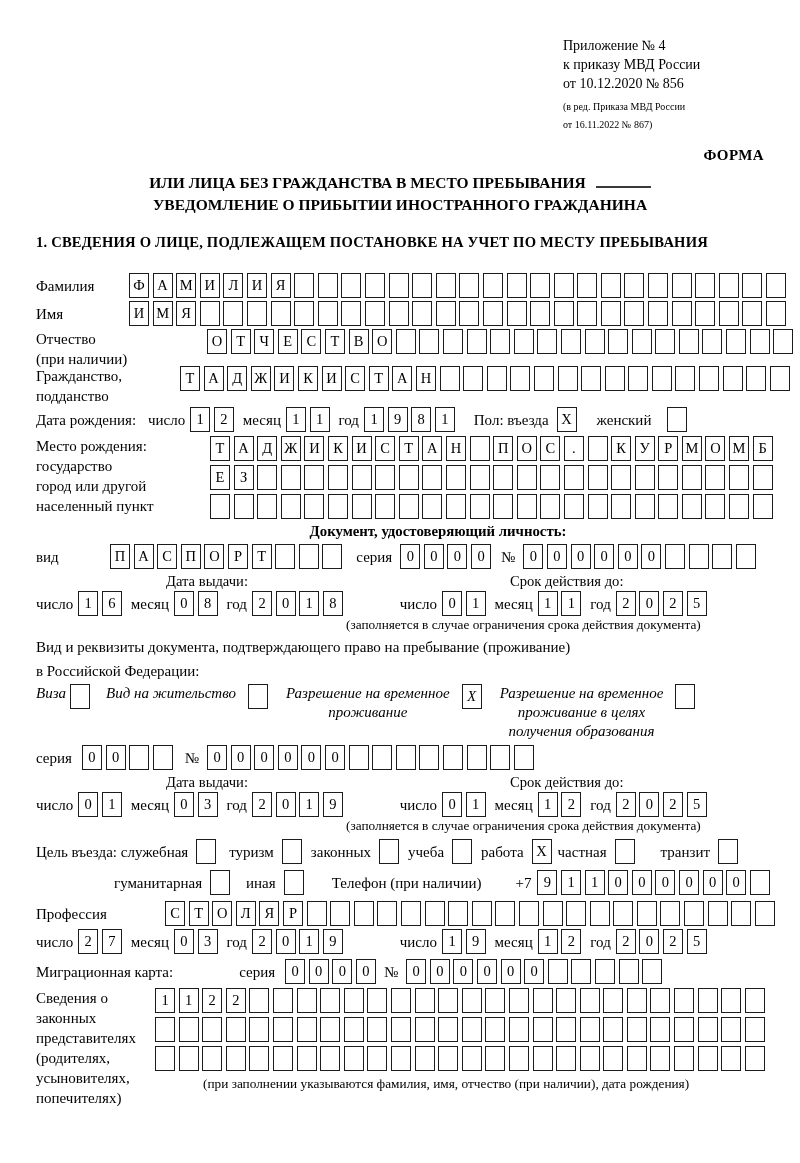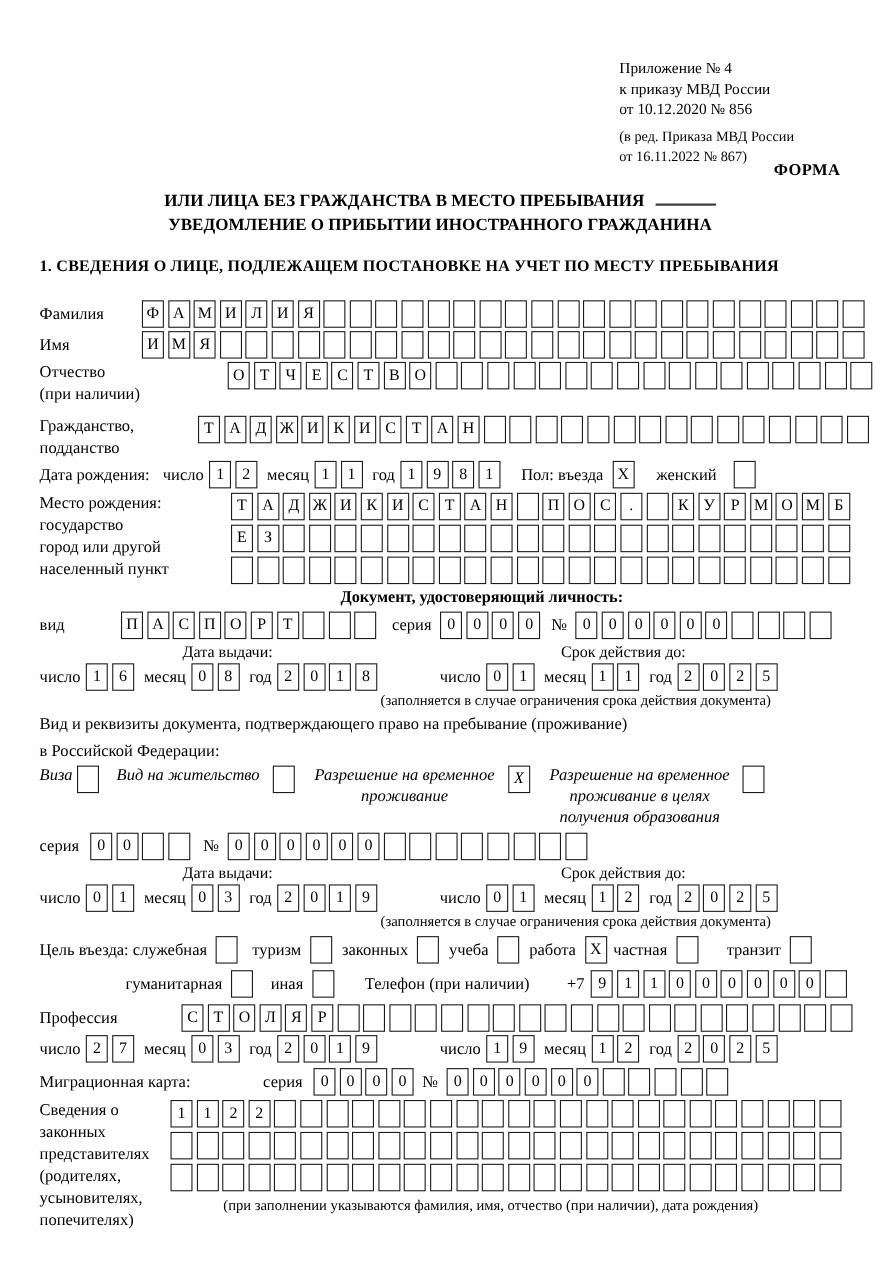--- a/index.html
+++ b/index.html
@@ -2,22 +2,22 @@
 <html><head>
 <meta charset="utf-8">
 <style>
   html,body { margin:0; padding:0; background:#ffffff; }
   .page {
     position:relative; width:800px; height:1163px; background:#fff;
     font-family:"Liberation Serif","DejaVu Serif",serif; color:#000;
     overflow:hidden; box-sizing:border-box;
   }
   
-  .appendix { position:absolute; left:563px; top:53px; font-size:14px; line-height:19px; }
-  .appendix .rev { font-size:13px; line-height:18px; margin-top:5px; }
+  .appendix { position:absolute; left:563px; top:36px; font-size:14px; line-height:19px; }
+  .appendix .rev { font-size:10px; line-height:18px; margin-top:5px; }
   .forma { position:absolute; right:36px; top:147px; font-weight:bold; font-size:15px; letter-spacing:.4px; }
 
   .title { padding-top:172px; text-align:center; font-weight:bold; font-size:15.5px; line-height:22px; }
   .blank { display:inline-block; width:55px; border-bottom:2px solid #3a3a3a; height:1px; margin-left:10px; vertical-align:baseline; }
 
   .sec { margin:18px 0 0 36px; font-weight:bold; font-size:14.6px; letter-spacing:.2px; }
 
   .content { margin:22px 10px 0 36px; font-size:15px; }
 
   .frow { display:flex; align-items:center; margin-bottom:3px; }
@@ -136,21 +136,21 @@
           <span class="cell"></span>
           <span class="cell"></span>
           <span class="cell"></span>
           <span class="cell"></span>
           <span class="cell"></span>
           <span class="cell"></span>
           <span class="cell"></span>
         </span>
     </div>
 
-    <div class="frow tops" style="height:37px;margin-bottom:12px">
+    <div class="frow tops" style="height:37px;margin-bottom:0">
       <span class="lblcol" style="width:171px">
         <span style="display:block">Отчество</span>
         <span style="display:block">(при наличии)</span>
       </span>
       <span class="cells">
           <span class="cell">О</span>
           <span class="cell">Т</span>
           <span class="cell">Ч</span>
           <span class="cell">Е</span>
           <span class="cell">С</span>

